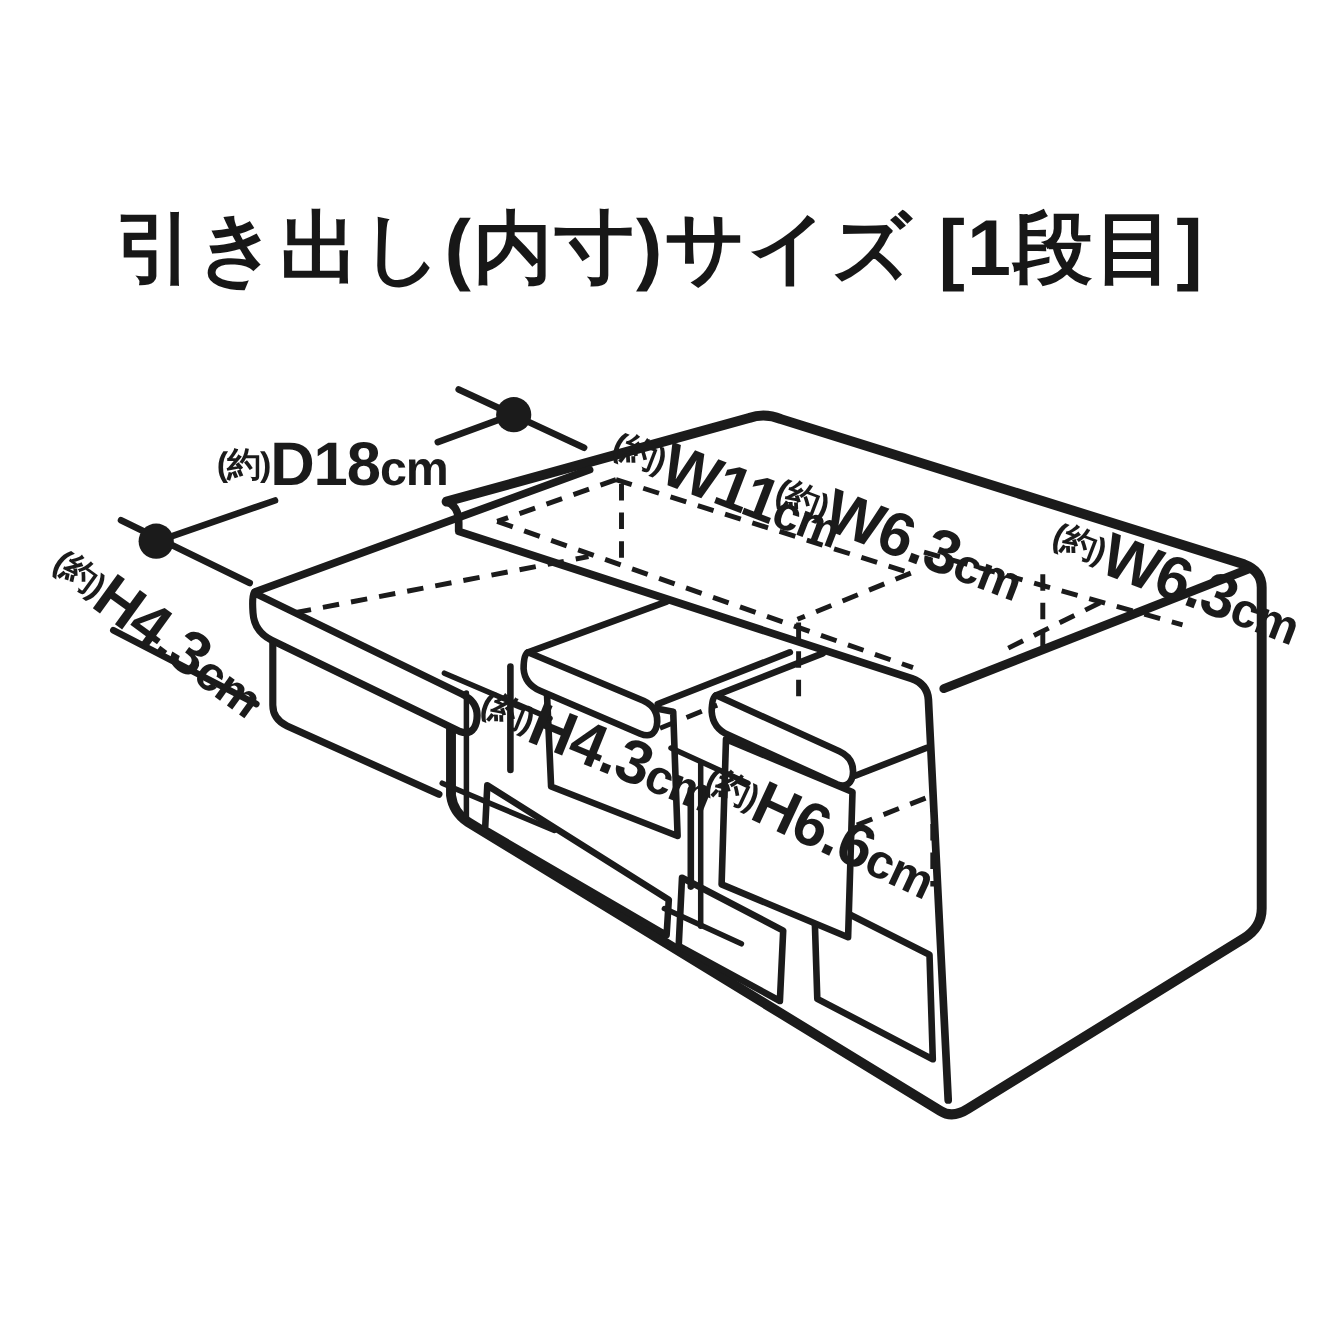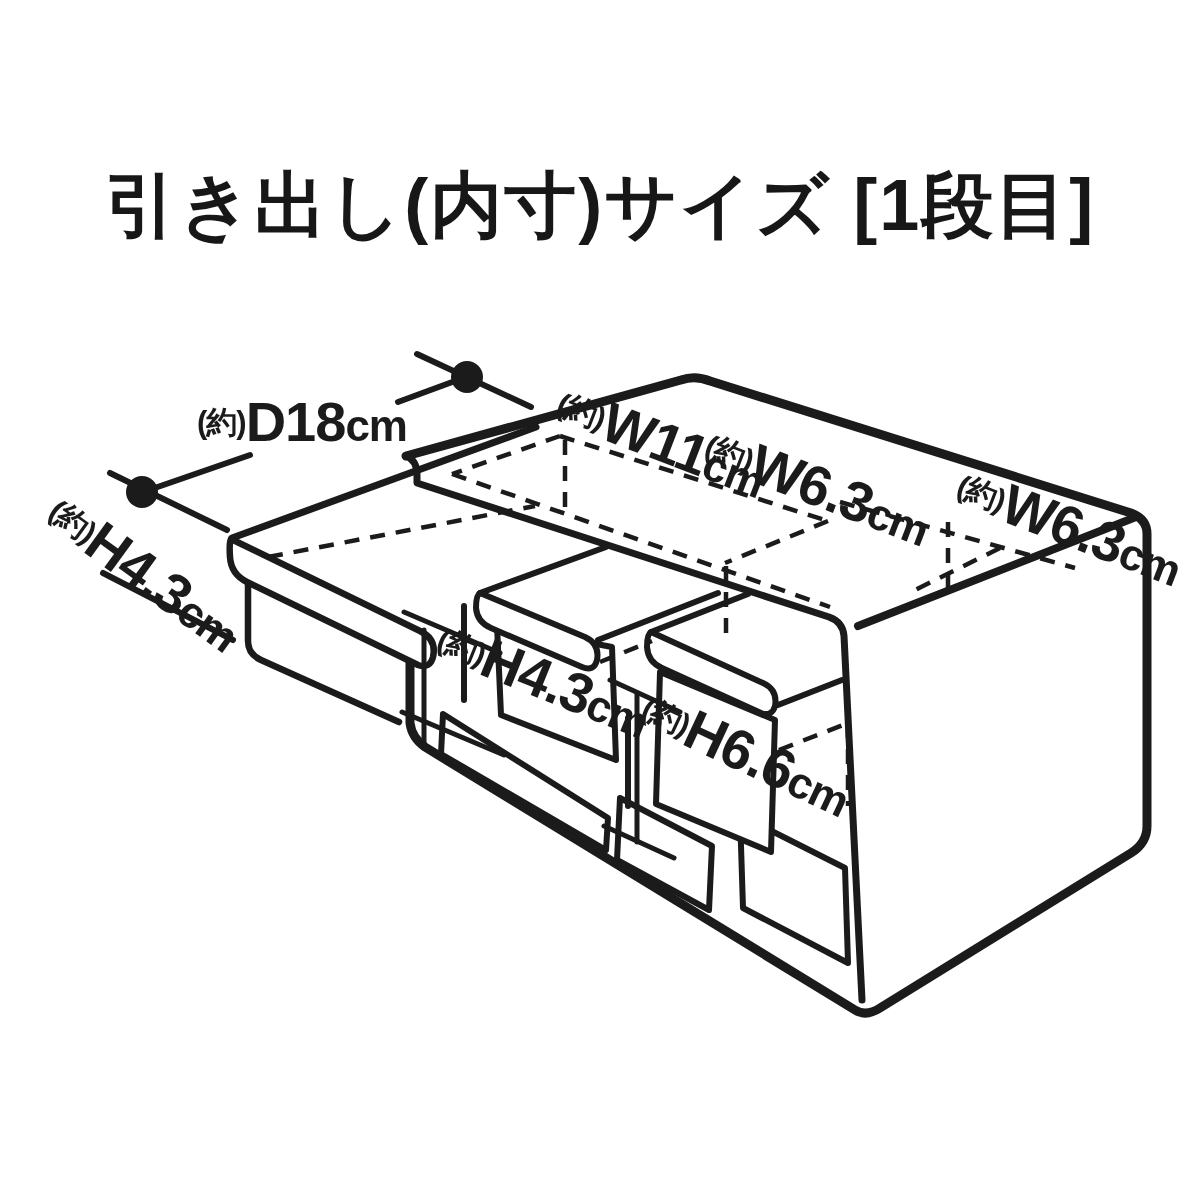--- a/index.html
+++ b/index.html
@@ -7,21 +7,21 @@
     position:relative;
     width:1200px;height:1200px;
     background:#ffffff;
     overflow:hidden;
     font-family:"Liberation Sans", sans-serif;
   }
   .title{
     position:absolute;
     left:50%;
     transform:translateX(-50%);
-    top:158px;
+    top:178px;
     width:1200px;
     text-align:center;
     font-size:72px;
     font-weight:700;
     letter-spacing:2px;
     color:#171717;
     white-space:nowrap;
   }
   svg.diagram{position:absolute;left:0;top:0;}
   svg.diagram text{

